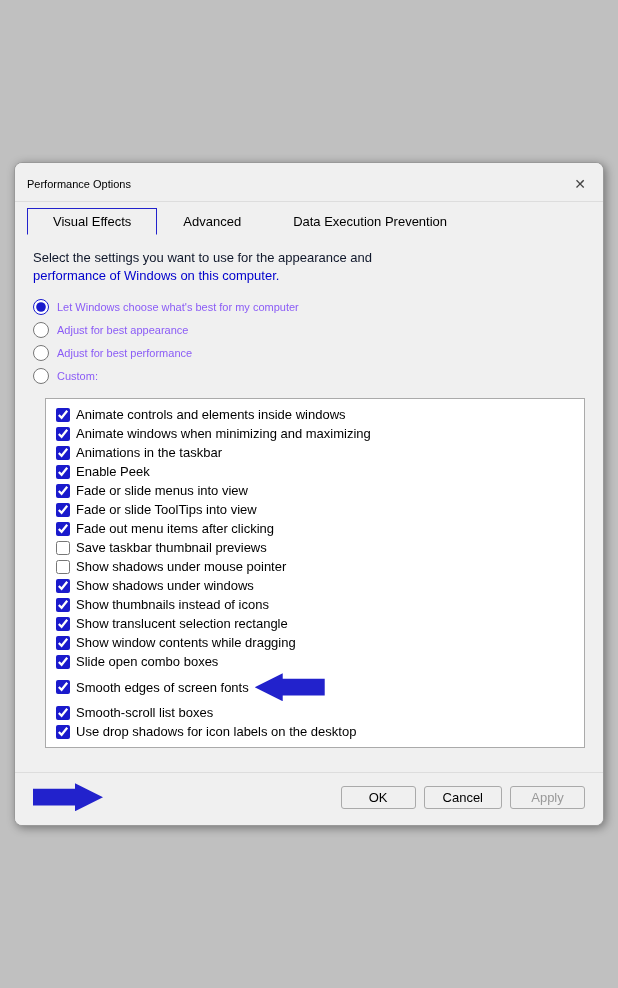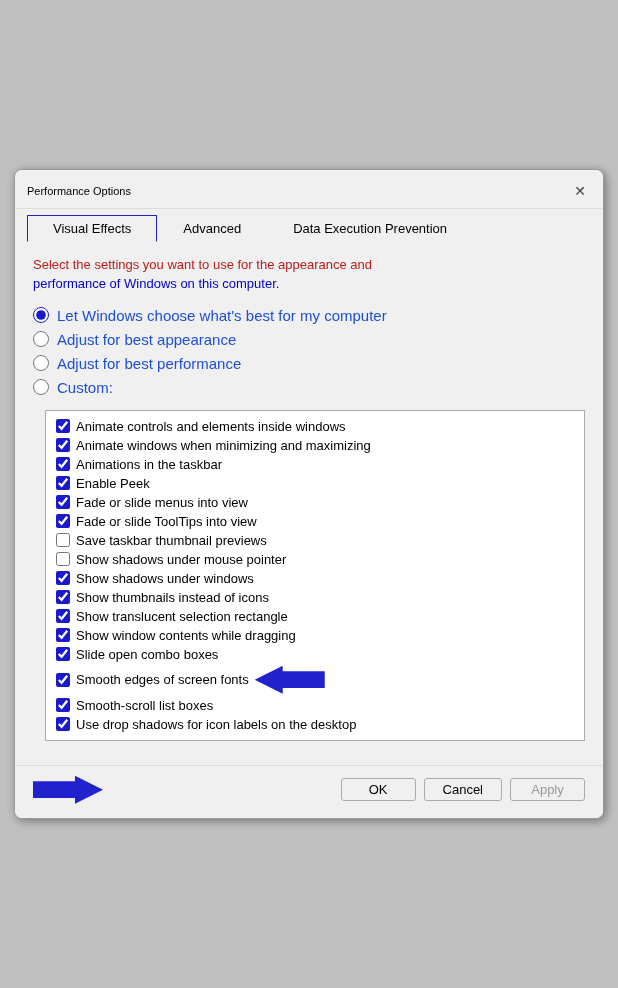--- a/index.html
+++ b/index.html
@@ -75,41 +75,41 @@
       padding: 14px 18px 10px 18px;
       background: #f0f0f0;
     }
 
     .description {
       font-size: 13px;
       color: #000;
       margin-bottom: 14px;
       line-height: 1.4;
     }
-    .description span { color: #b91c1c; }
+    .description span { color: #0f172a; }
 
     .radio-group {
       display: flex;
       flex-direction: column;
       gap: 7px;
       margin-bottom: 14px;
     }
     .radio-item {
       display: flex;
       align-items: center;
       gap: 8px;
       cursor: pointer;
     }
     .radio-item input[type="radio"] {
       accent-color: #1a1acc;
       width: 16px;
       height: 16px;
       cursor: pointer;
     }
-    .radio-label { font-size: 15px; color: #1d4ed8; }
+    .radio-label { font-size: 11px; color: #8b5cf6; }
 
     .checkbox-list {
       background: #fff;
       border: 1px solid #aaa;
       padding: 6px 4px;
       margin-bottom: 14px;
       max-height: 420px;
       overflow-y: auto;
       margin-left: 12px;
     }
@@ -243,20 +243,24 @@
       </label>
       <label class="checkbox-item">
         <input type="checkbox" checked="" style="">
         <span class="checkbox-label">Fade or slide menus into view</span>
       </label>
       <label class="checkbox-item">
         <input type="checkbox" checked="" style="">
         <span class="checkbox-label">Fade or slide ToolTips into view</span>
       </label>
       <label class="checkbox-item">
+        <input type="checkbox" checked="" style="">
+        <span class="checkbox-label">Fade out menu items after clicking</span>
+      </label>
+      <label class="checkbox-item">
         <input type="checkbox" style="">
         <span class="checkbox-label">Save taskbar thumbnail previews</span>
       </label>
       <label class="checkbox-item">
         <input type="checkbox" style="">
         <span class="checkbox-label">Show shadows under mouse pointer</span>
       </label>
       <label class="checkbox-item">
         <input type="checkbox" checked="" style="">
         <span class="checkbox-label">Show shadows under windows</span>

